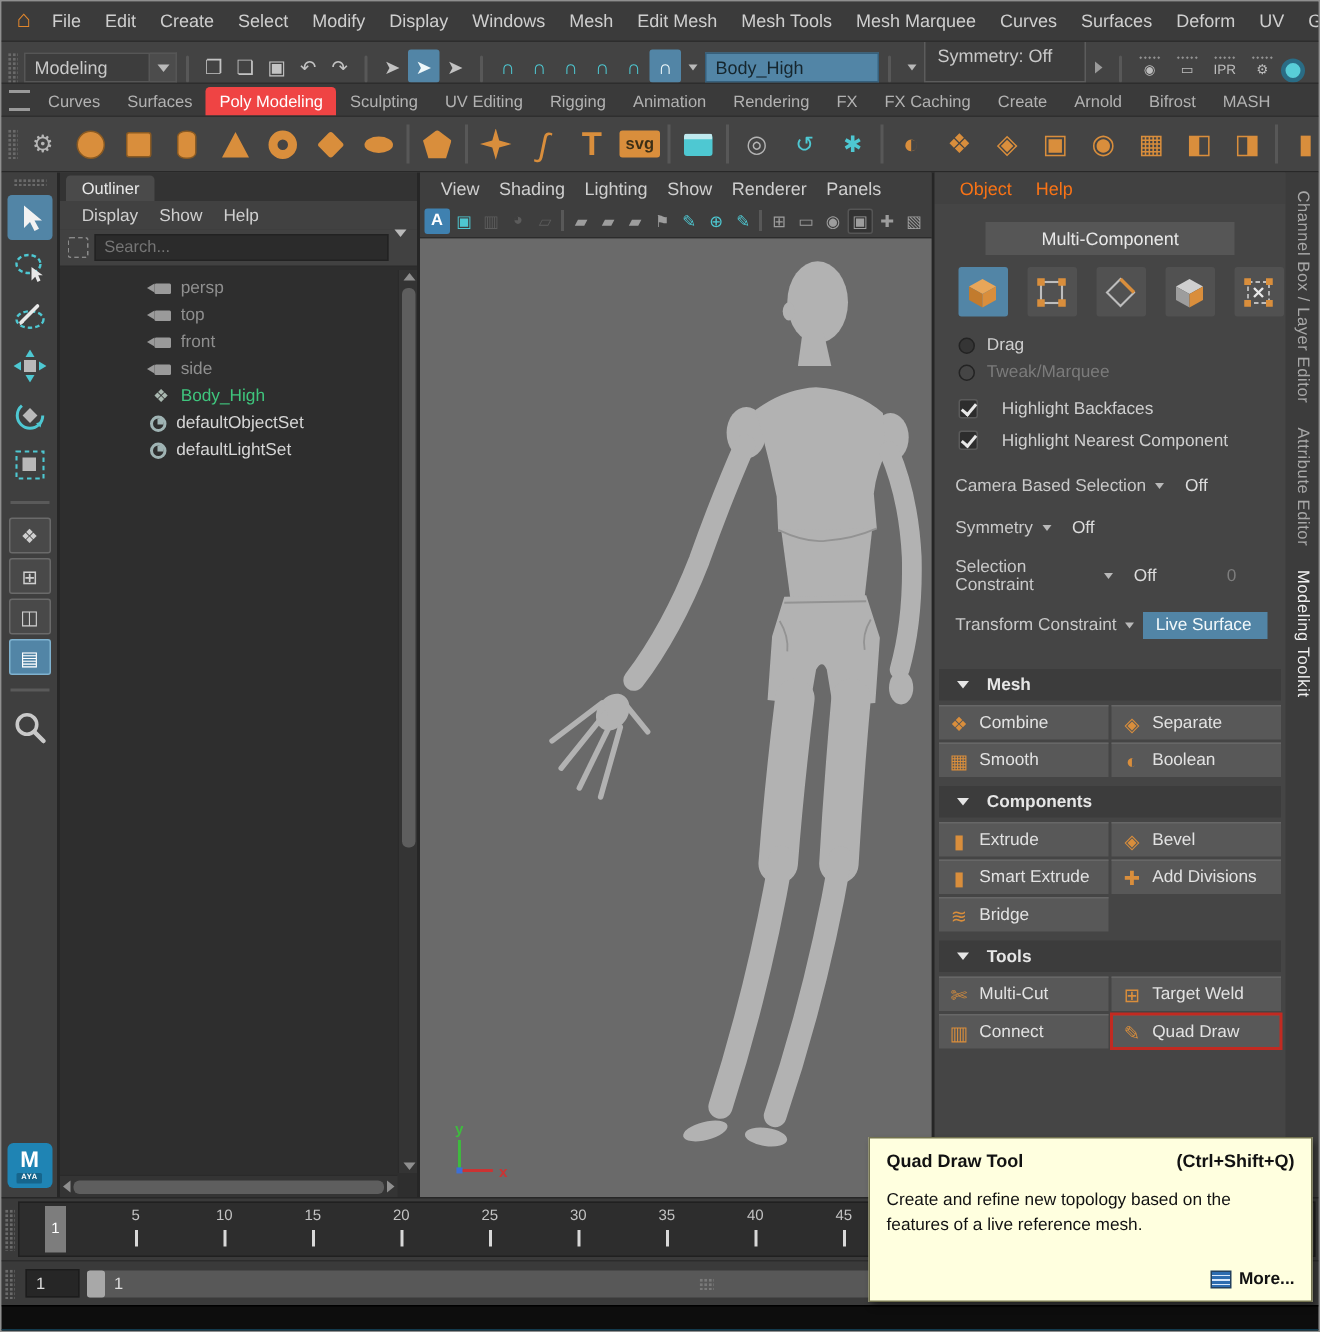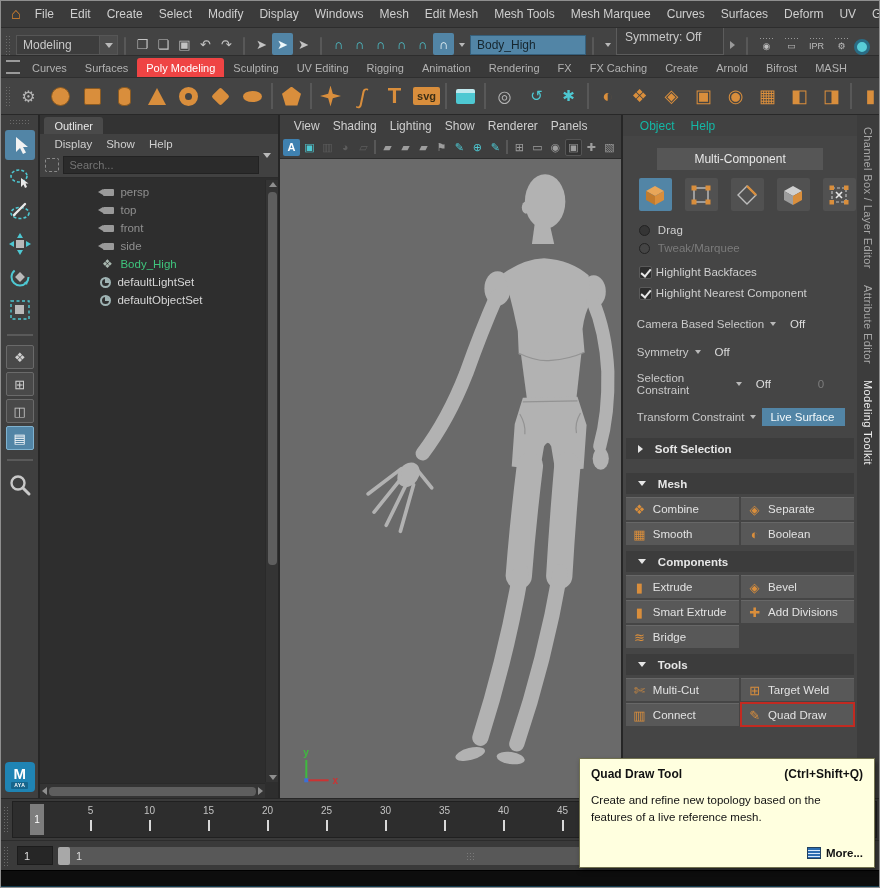--- a/index.html
+++ b/index.html
@@ -107,32 +107,32 @@
 .vpi.teal{color:#4ec8d2}
 .vpi.dim{color:#5c5c5c}
 .vpi.bluebg{background:#3f81b0;color:#fff;font-weight:bold}
 .vpi.pressed{background:#333;border:1px solid #555}
 .vpi.vdiv{width:5px}
 .vpi.vdiv::before{content:"";width:2px;height:14px;background:#585858}
 .vp-canvas{flex:1;background:#6a6a6a;position:relative}
 .vp-canvas svg{position:absolute;inset:0}
 
 .mtk{width:238px;background:#454545;display:flex;flex-direction:column;font-size:11.5px;overflow:hidden}
-.mtk-menus{height:21px;display:flex;align-items:center;gap:2px;padding:0 10px;color:#14b8a6;font-size:12px;background:#414141}
+.mtk-menus{height:21px;display:flex;align-items:center;gap:2px;padding:0 10px;color:#f97316;font-size:12px;background:#414141}
 .mtk-menus span{padding:0 7px}
 .modelabel{margin:12px auto 0;width:166px;height:22px;background:#565656;color:#e8e8e8;display:flex;align-items:center;justify-content:center;font-size:12px}
 .modes{display:flex;gap:13px;padding:8px 0 10px 16px}
 .mode{width:33px;height:33px;background:#515151;border-radius:2px;display:flex;align-items:center;justify-content:center;flex:none}
 .mode.active{background:#5285a6}
 .radiorow{display:flex;align-items:center;gap:8px;padding:3px 0 3px 16px;color:#cfcfcf}
 .radiorow.dim{color:#7b7b7b}
 .radio{width:11px;height:11px;border-radius:50%;background:#353535;border:1px solid #232323;position:relative;flex:none}
 .radiorow.sel .radio{background:#c7c7c7}
 .radiorow.dim .radio{background:#454545}
-.checkrow{display:flex;gap:4px;padding:4px 0 4px 16px;color:#cfcfcf}
+.checkrow{display:flex;align-items:center;gap:16px;padding:4px 0 4px 16px;color:#cfcfcf}
 .cb{width:13px;height:13px;background:#2d2d2d;border:1px solid #5a5a5a;border-radius:2px;position:relative;flex:none}
 .checkrow.on .cb::after{content:"";position:absolute;left:3px;top:0px;width:4px;height:8px;border-right:2px solid #e8e8e8;border-bottom:2px solid #e8e8e8;transform:rotate(40deg)}
 .selrow{display:flex;align-items:center;gap:6px;padding:6px 10px 6px 14px;color:#c9c9c9}
 .sel-val{padding:2px 8px;color:#dcdcdc;min-width:58px}
 .selrow.vhl .sel-val{background:#5285a6;color:#f2f8fa;flex:1;margin-right:2px;padding:3px 8px}
 .sel-extra{margin-left:auto;width:38px;color:#7d7d7d;text-align:left;padding:2px 6px}
 .sel-extra:empty{display:none}
 .sechdr{margin:6px 3px 0;height:21px;background:#3c3c3c;display:flex;align-items:center;gap:12px;padding-left:12px;color:#e6e6e6;font-weight:bold}
 .btngrid{display:grid;grid-template-columns:1fr 1fr;gap:2px;margin:3px 3px 0}
 .mtkbtn{height:23px;background:#585858;border-top:1px solid #676767;display:flex;align-items:center;gap:6px;padding:0 6px;color:#e2e2e2;font-size:11.5px}
@@ -505,25 +505,25 @@
             <div class="ol-row dim">
             <span class="li-icon camera-icon"></span>
             <span>side</span>
           </div>
             <div class="ol-row green">
             <span class="li-icon mesh-icon"></span>
             <span>Body_High</span>
           </div>
             <div class="ol-row">
             <span class="li-icon set-icon"></span>
-            <span>defaultLightSet</span>
+            <span>defaultObjectSet</span>
           </div>
             <div class="ol-row">
             <span class="li-icon set-icon"></span>
-            <span>defaultObjectSet</span>
+            <span>defaultLightSet</span>
           </div>
           </div>
         <div class="vsb">
             <i class="up"></i>
             <i class="thumb"></i>
             <i class="dn"></i>
           </div>
         <div class="hsb">
             <i class="lt"></i>
             <i class="thumb"></i>
@@ -709,24 +709,20 @@
           <span class="sel-val">Off</span>
           <span class="sel-extra">0</span>
         </div>
           <div class="selrow vhl">
           <span>Transform Constraint</span>
           <i class="tri-d small"></i>
           <span class="sel-val">Live Surface</span>
 
         </div>
         </div>
-      <div class="sechdr">
-        <i class="tri-r" style="border-left-color:#e6e6e6"></i>
-        <span>Soft Selection</span>
-      </div>
       <div style="height:8px"></div>
       <div class="sechdr">
         <i class="tri-d" style="border-top-color:#e6e6e6"></i>
         <span>Mesh</span>
       </div>
       <div class="btngrid">
 
       <div class="mtkbtn">
             <span class="bico">❖</span>
             <span>Combine</span>

